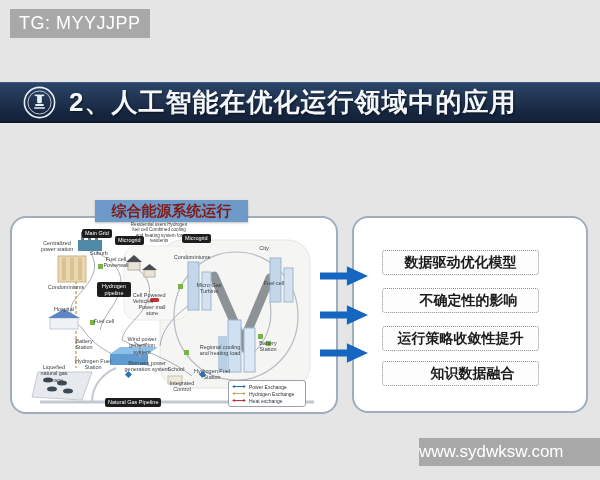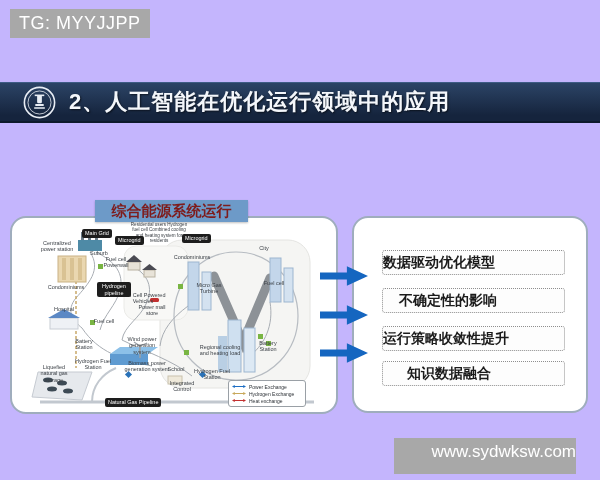--- a/index.html
+++ b/index.html
@@ -2,52 +2,52 @@
 <html style="--navy-top: #2c4466; --navy-bottom: #15243d; --tab-blue: #6d9ac8; --tab-text: #7e1c1c; --accent-gold: #d9b64e; --arrow-blue: #1566c0; --watermark-gray: #a8a8a8; --power-exchange: #1f6fc4; --hydrogen-exchange: #c8a85a; --heat-exchange: #c23030;"><head>
 <meta charset="utf-8">
 <style>
   :root{
     --navy-top:#2c4466; --navy-bottom:#15243d; --tab-blue:#6d9ac8; --tab-text:#7e1c1c;
     --accent-gold:#d9b64e; --arrow-blue:#1566c0; --watermark-gray:#a8a8a8; --panel-border:#9fadbd;
     --power-exchange:#1f6fc4; --hydrogen-exchange:#c8a85a; --heat-exchange:#c23030;
   }
   *{margin:0;padding:0;box-sizing:border-box;}
   body{font-family:"Liberation Sans","DejaVu Sans",sans-serif;background:#fff;}
-  .page{position:relative;width:600px;height:480px;background:#c4b5fd;overflow:hidden;}
+  .page{position:relative;width:600px;height:480px;background:#e5e5e5;overflow:hidden;}
 
   .wm-top{position:absolute;left:10px;top:9px;width:140px;height:29px;background:var(--watermark-gray);
     color:#fff;font-size:18px;line-height:29px;padding-left:9px;letter-spacing:.5px;}
-  .wm-bottom{position:absolute;left:394px;top:438px;width:182px;height:36px;background:var(--watermark-gray);
-    color:#fff;font-size:17px;line-height:28px;text-align:right;}
+  .wm-bottom{position:absolute;left:419px;top:438px;width:182px;height:28px;background:var(--watermark-gray);
+    color:#fff;font-size:17px;line-height:28px;text-align:left;}
 
   .title-bar{position:absolute;left:0;top:82px;width:600px;height:41px;
     background:linear-gradient(180deg,var(--navy-top) 0%,var(--navy-bottom) 85%);
     border-top:1px solid #3e5c85;border-bottom:2px solid #0d1a2c;display:flex;align-items:center;}
   .logo{width:35px;height:35px;margin-left:22px;flex:0 0 auto;}
-  .title-text{color:#f4f7fb;font-size:22px;font-weight:bold;margin-left:12px;letter-spacing:1px;
+  .title-text{color:#f4f7fb;font-size:26px;font-weight:bold;margin-left:12px;letter-spacing:1px;
     text-shadow:1px 1px 2px rgba(0,0,0,.6);white-space:nowrap;}
 
   .summary-box{position:absolute;left:7px;top:130px;width:586px;height:63px;background:#fffefc;
     border:2px dashed var(--accent-gold);padding:4px 10px 2px 10px;}
   .summary-box p{font-size:13px;font-weight:bold;color:#262222;line-height:18.5px;text-indent:2em;text-align:justify;}
 
   .panel{position:absolute;background:#fff;border:2px solid var(--panel-border);border-radius:16px;}
   .panel-left{left:10px;top:216px;width:328px;height:198px;}
   .panel-right{left:352px;top:216px;width:236px;height:197px;}
   .tab{position:absolute;background:var(--tab-blue);color:var(--tab-text);font-weight:bold;text-align:center;
     box-shadow:0 1px 2px rgba(0,0,0,.25);z-index:5;}
   .tab-left{left:95px;top:200px;width:153px;height:22px;font-size:15px;line-height:22px;}
   .tab-right{left:393px;top:202px;width:160px;height:24px;font-size:16px;line-height:24px;}
 
   .flow-arrow{position:absolute;left:320px;width:48px;height:22px;background:var(--arrow-blue);z-index:6;
     clip-path:polygon(0 34%,56% 34%,56% 6%,100% 50%,56% 94%,56% 66%,0 66%);}
   #arrow1{top:265px;} #arrow2{top:304px;} #arrow3{top:342px;}
 
-  .think-item{position:absolute;left:28px;width:183px;height:25px;border:1.5px dotted #8f8f8f;border-radius:3px;
-    background:#fdfdfd;font-size:14px;font-weight:bold;color:#1b1b1b;line-height:23px;}
+  .think-item{position:absolute;left:28px;width:157px;height:25px;border:1.5px dotted #8f8f8f;border-radius:3px;
+    background:#fdfdfd;font-size:14px;font-weight:bold;color:#1b1b1b;text-align:center;line-height:23px;}
   #ti0{top:32px;} #ti1{top:70px;padding-left:16px;} #ti2{top:108px;} #ti3{top:143px;padding-left:24px;}
 
   
   .diagram{position:absolute;left:0;top:0;width:324px;height:194px;overflow:hidden;border-radius:14px;}
   .dg-svg{position:absolute;left:0;top:0;}
   .dtag{position:absolute;background:#1d1d1d;color:#fff;font-size:5.5px;line-height:1.2;padding:1px 3px;
     border-radius:2px;text-align:center;white-space:nowrap;z-index:3;}
   .dtag.wrap{white-space:normal;}
   .dlabel{position:absolute;color:#3a3f45;font-size:5.5px;line-height:1.15;text-align:center;z-index:2;}
   .legend{position:absolute;left:216px;top:162px;width:78px;background:#fff;border:1px solid #9aa0a6;

